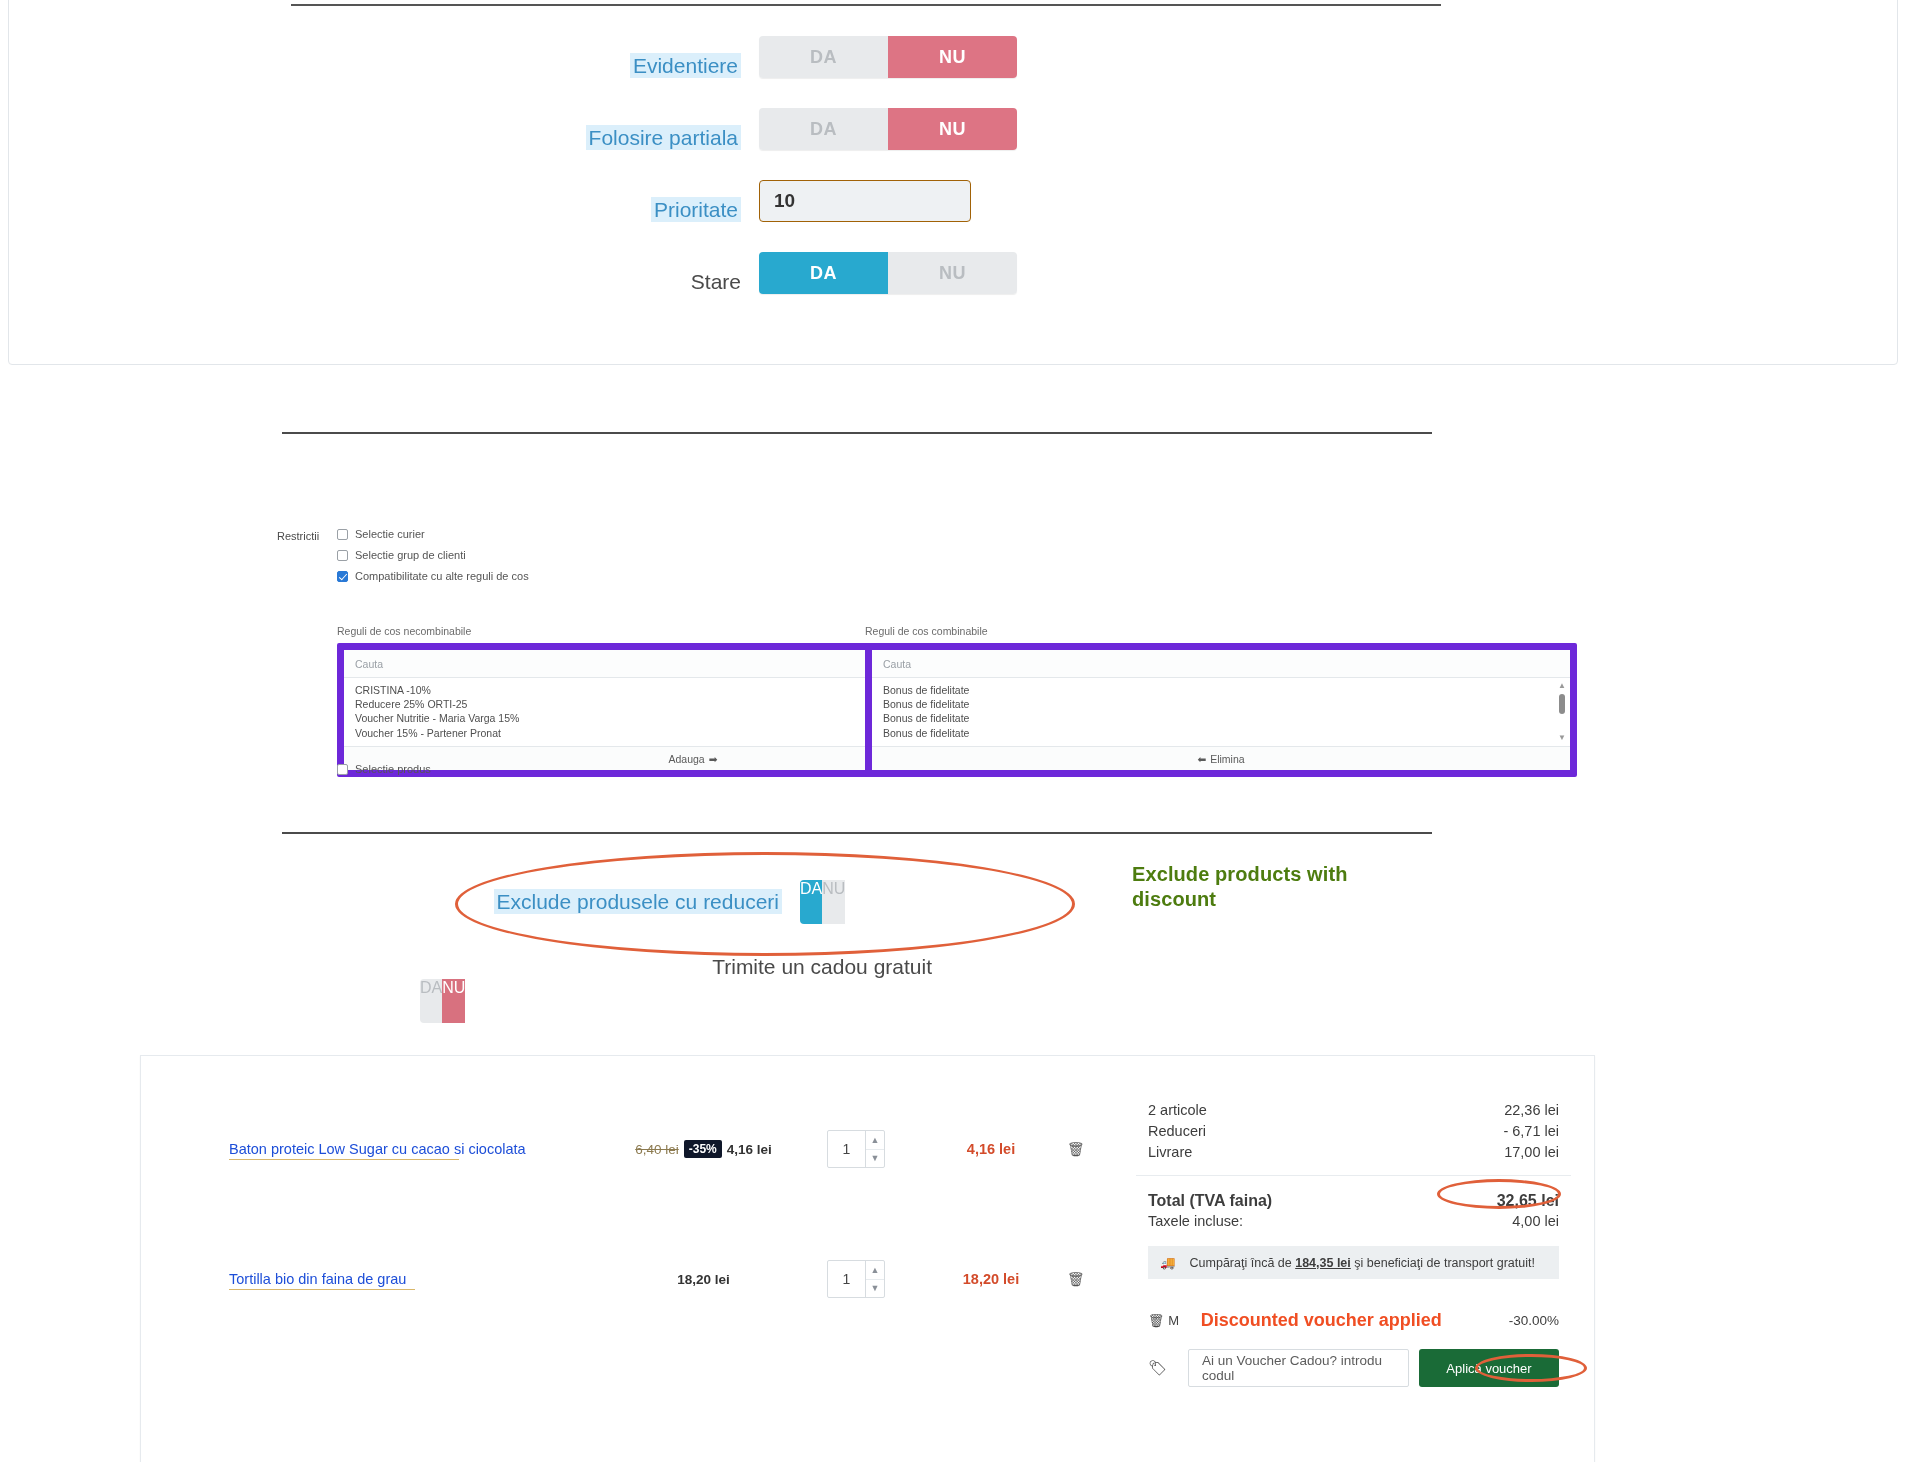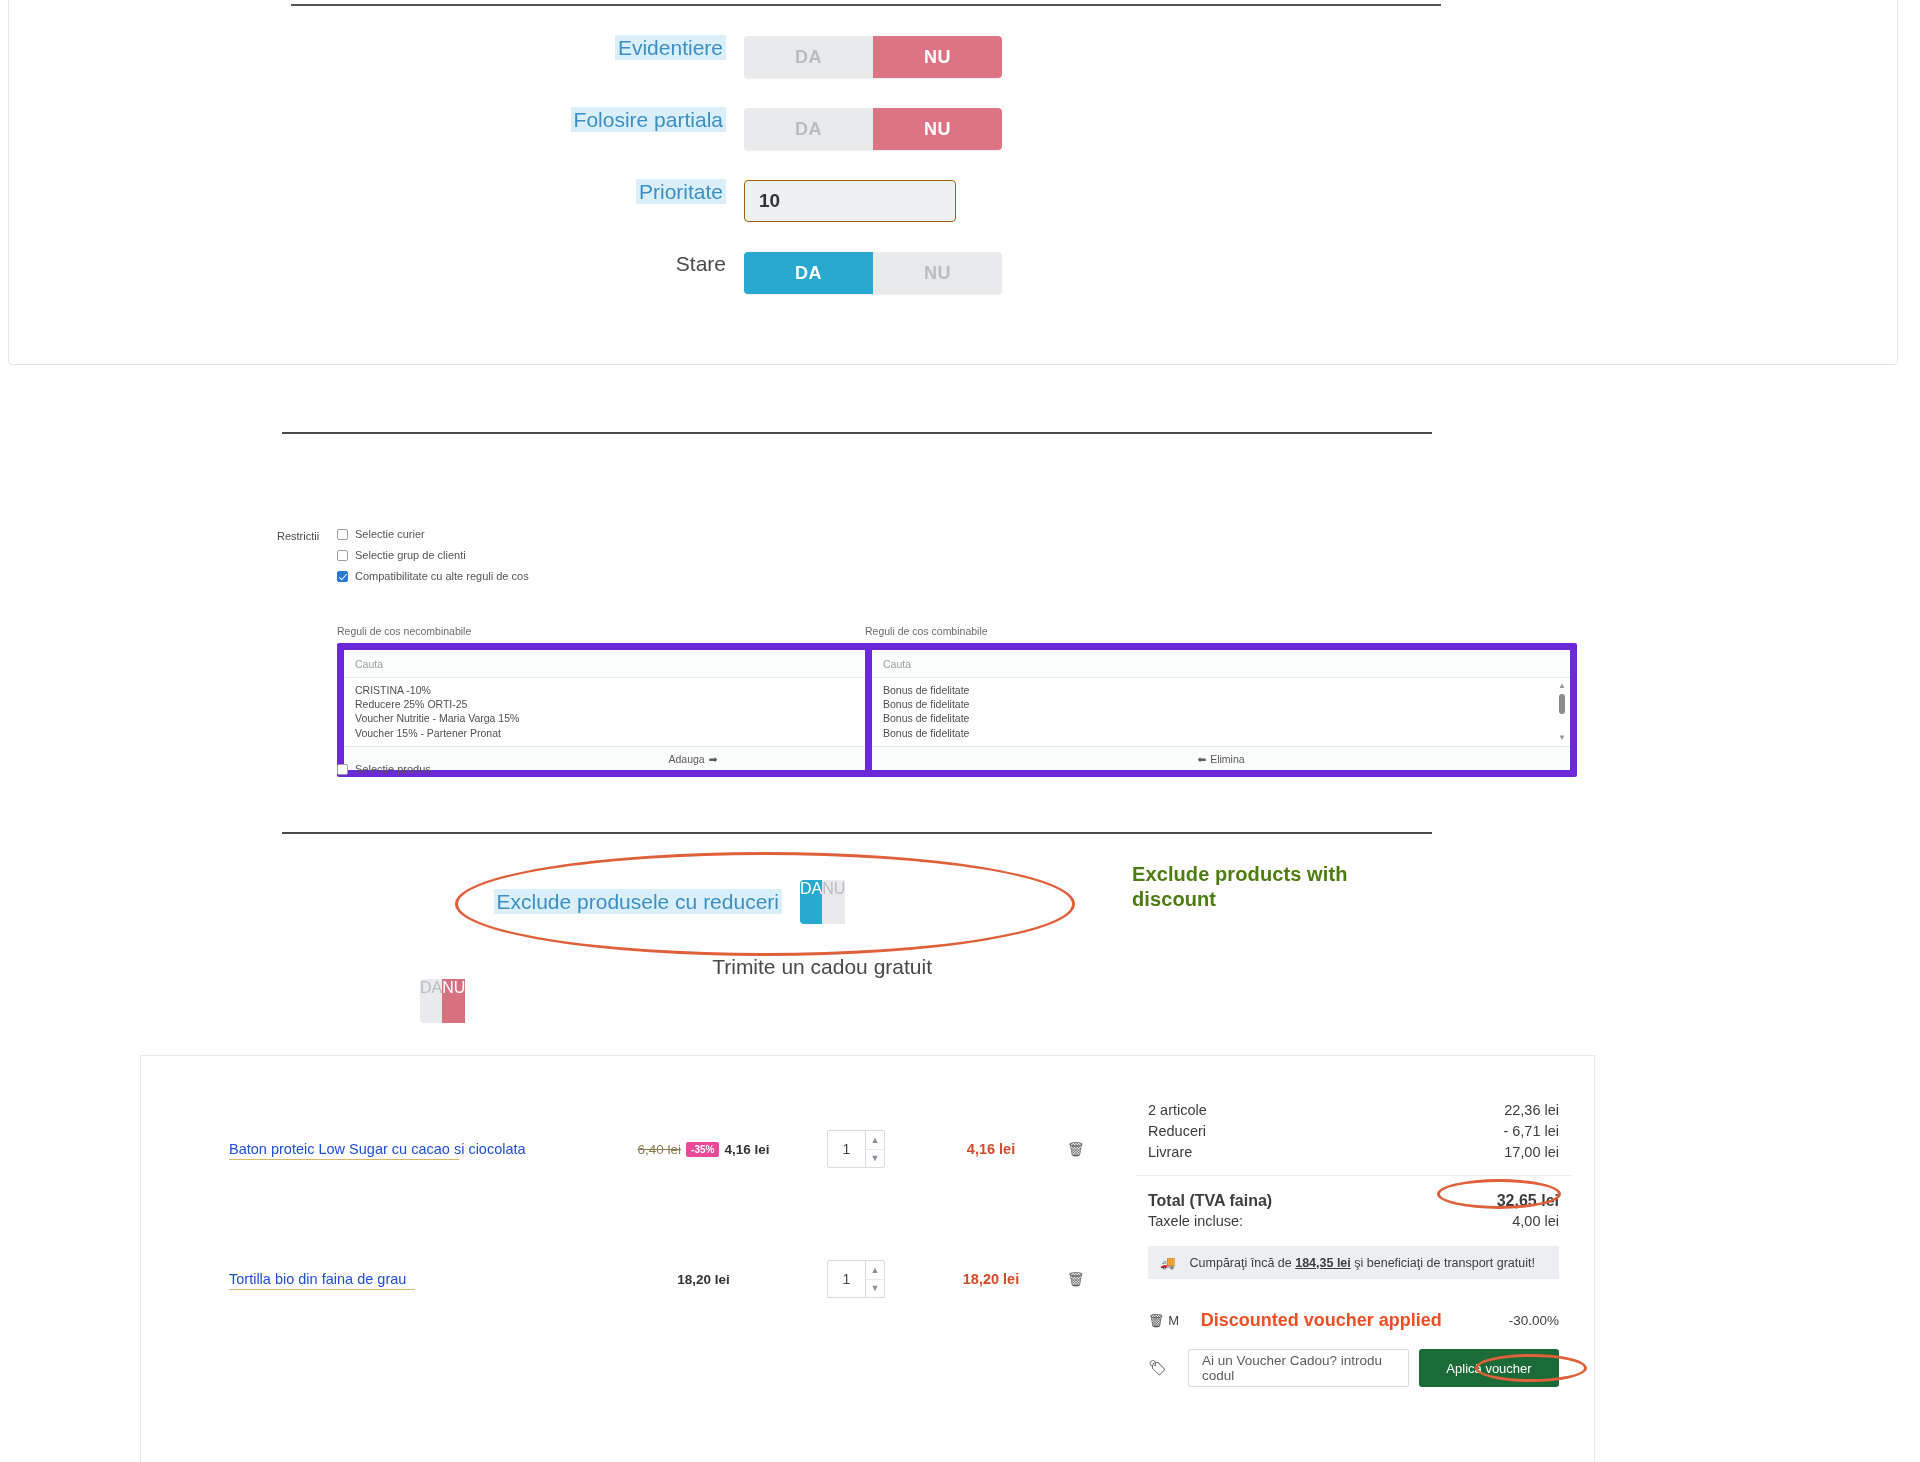--- a/index.html
+++ b/index.html
@@ -22,22 +22,22 @@
   .card-top {
     position: absolute; left: 8px; top: -60px;
     width: 1890px; height: 425px;
     background: #fff; border: 1px solid #e2e6ea; border-radius: 4px;
   }
   .card-top-divider {
     position: absolute; left: 282px; top: 63px; width: 1150px;
     border-top: 2px solid #555;
   }
   .frow {
-    position: absolute; display: flex; align-items: flex-start;
-    left: 0; width: 1000px; height: 42px;
+    position: absolute; display: flex; align-items: flex-end;
+    left: 15px; width: 1000px; height: 42px;
   }
   .frow .flabel {
     width: 735px; text-align: right; padding-right: 18px;
     white-space: nowrap;
   }
   
   .toggle {
     display: flex; width: 258px; height: 42px;
     border-radius: 4px; overflow: hidden;
     box-shadow: 0 1px 1px rgba(0,0,0,.07);
@@ -171,21 +171,21 @@
   .prod-name .ul {
     position: absolute; left: 58px; bottom: -3px; width: 230px;
     height: 1px; background: #d9b76a;
   }
   .price-cell {
     width: 165px; display: flex; align-items: center; justify-content: center;
     gap: 5px; font-size: 13.5px;
   }
   .old-price { color: #8c7a4f; text-decoration: line-through; }
   .badge-disc {
-    background: #ec4899; color: #fff; font-size: 10px; font-weight: bold;
+    background: #0f172a; color: #fff; font-size: 12px; font-weight: bold;
     padding: 2px 5px; border-radius: 2px;
   }
   .new-price { color: #333; font-weight: bold; }
   .qty-box {
     width: 140px; display: flex; justify-content: center;
   }
   .stepper {
     display: flex; width: 58px; height: 38px;
     border: 1px solid #d7dce0; border-radius: 2px; background: #fff;
   }

